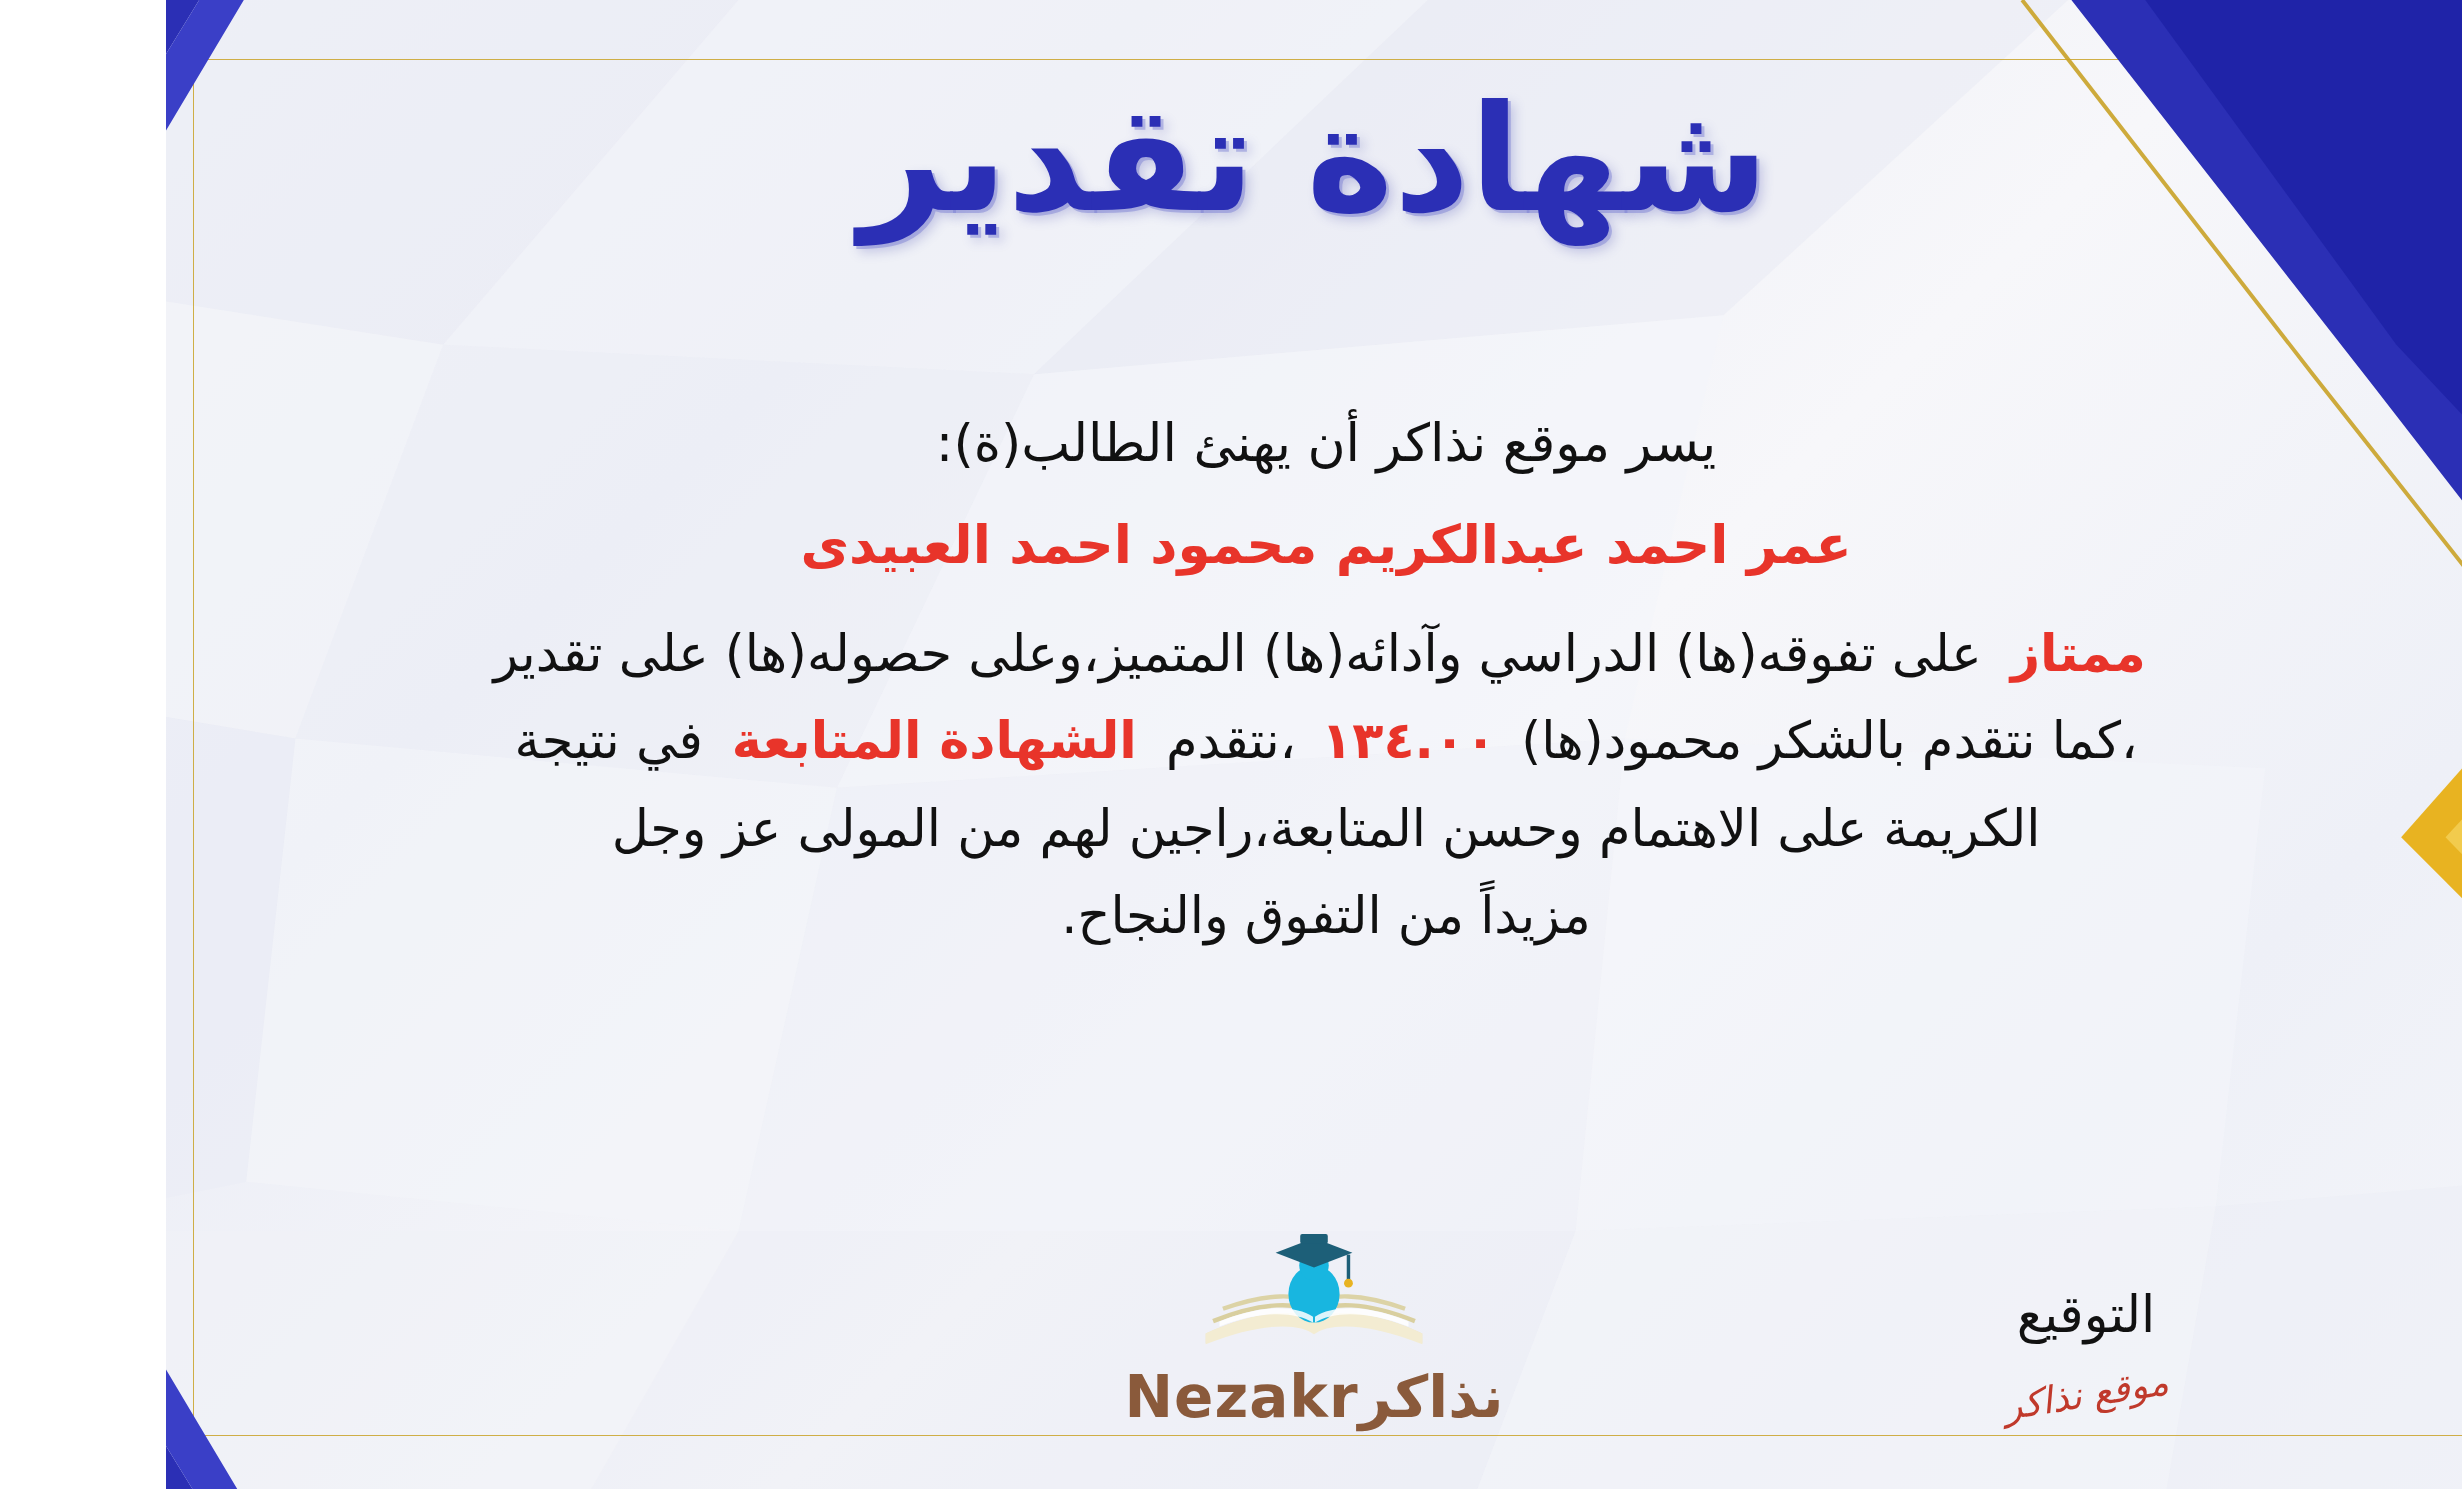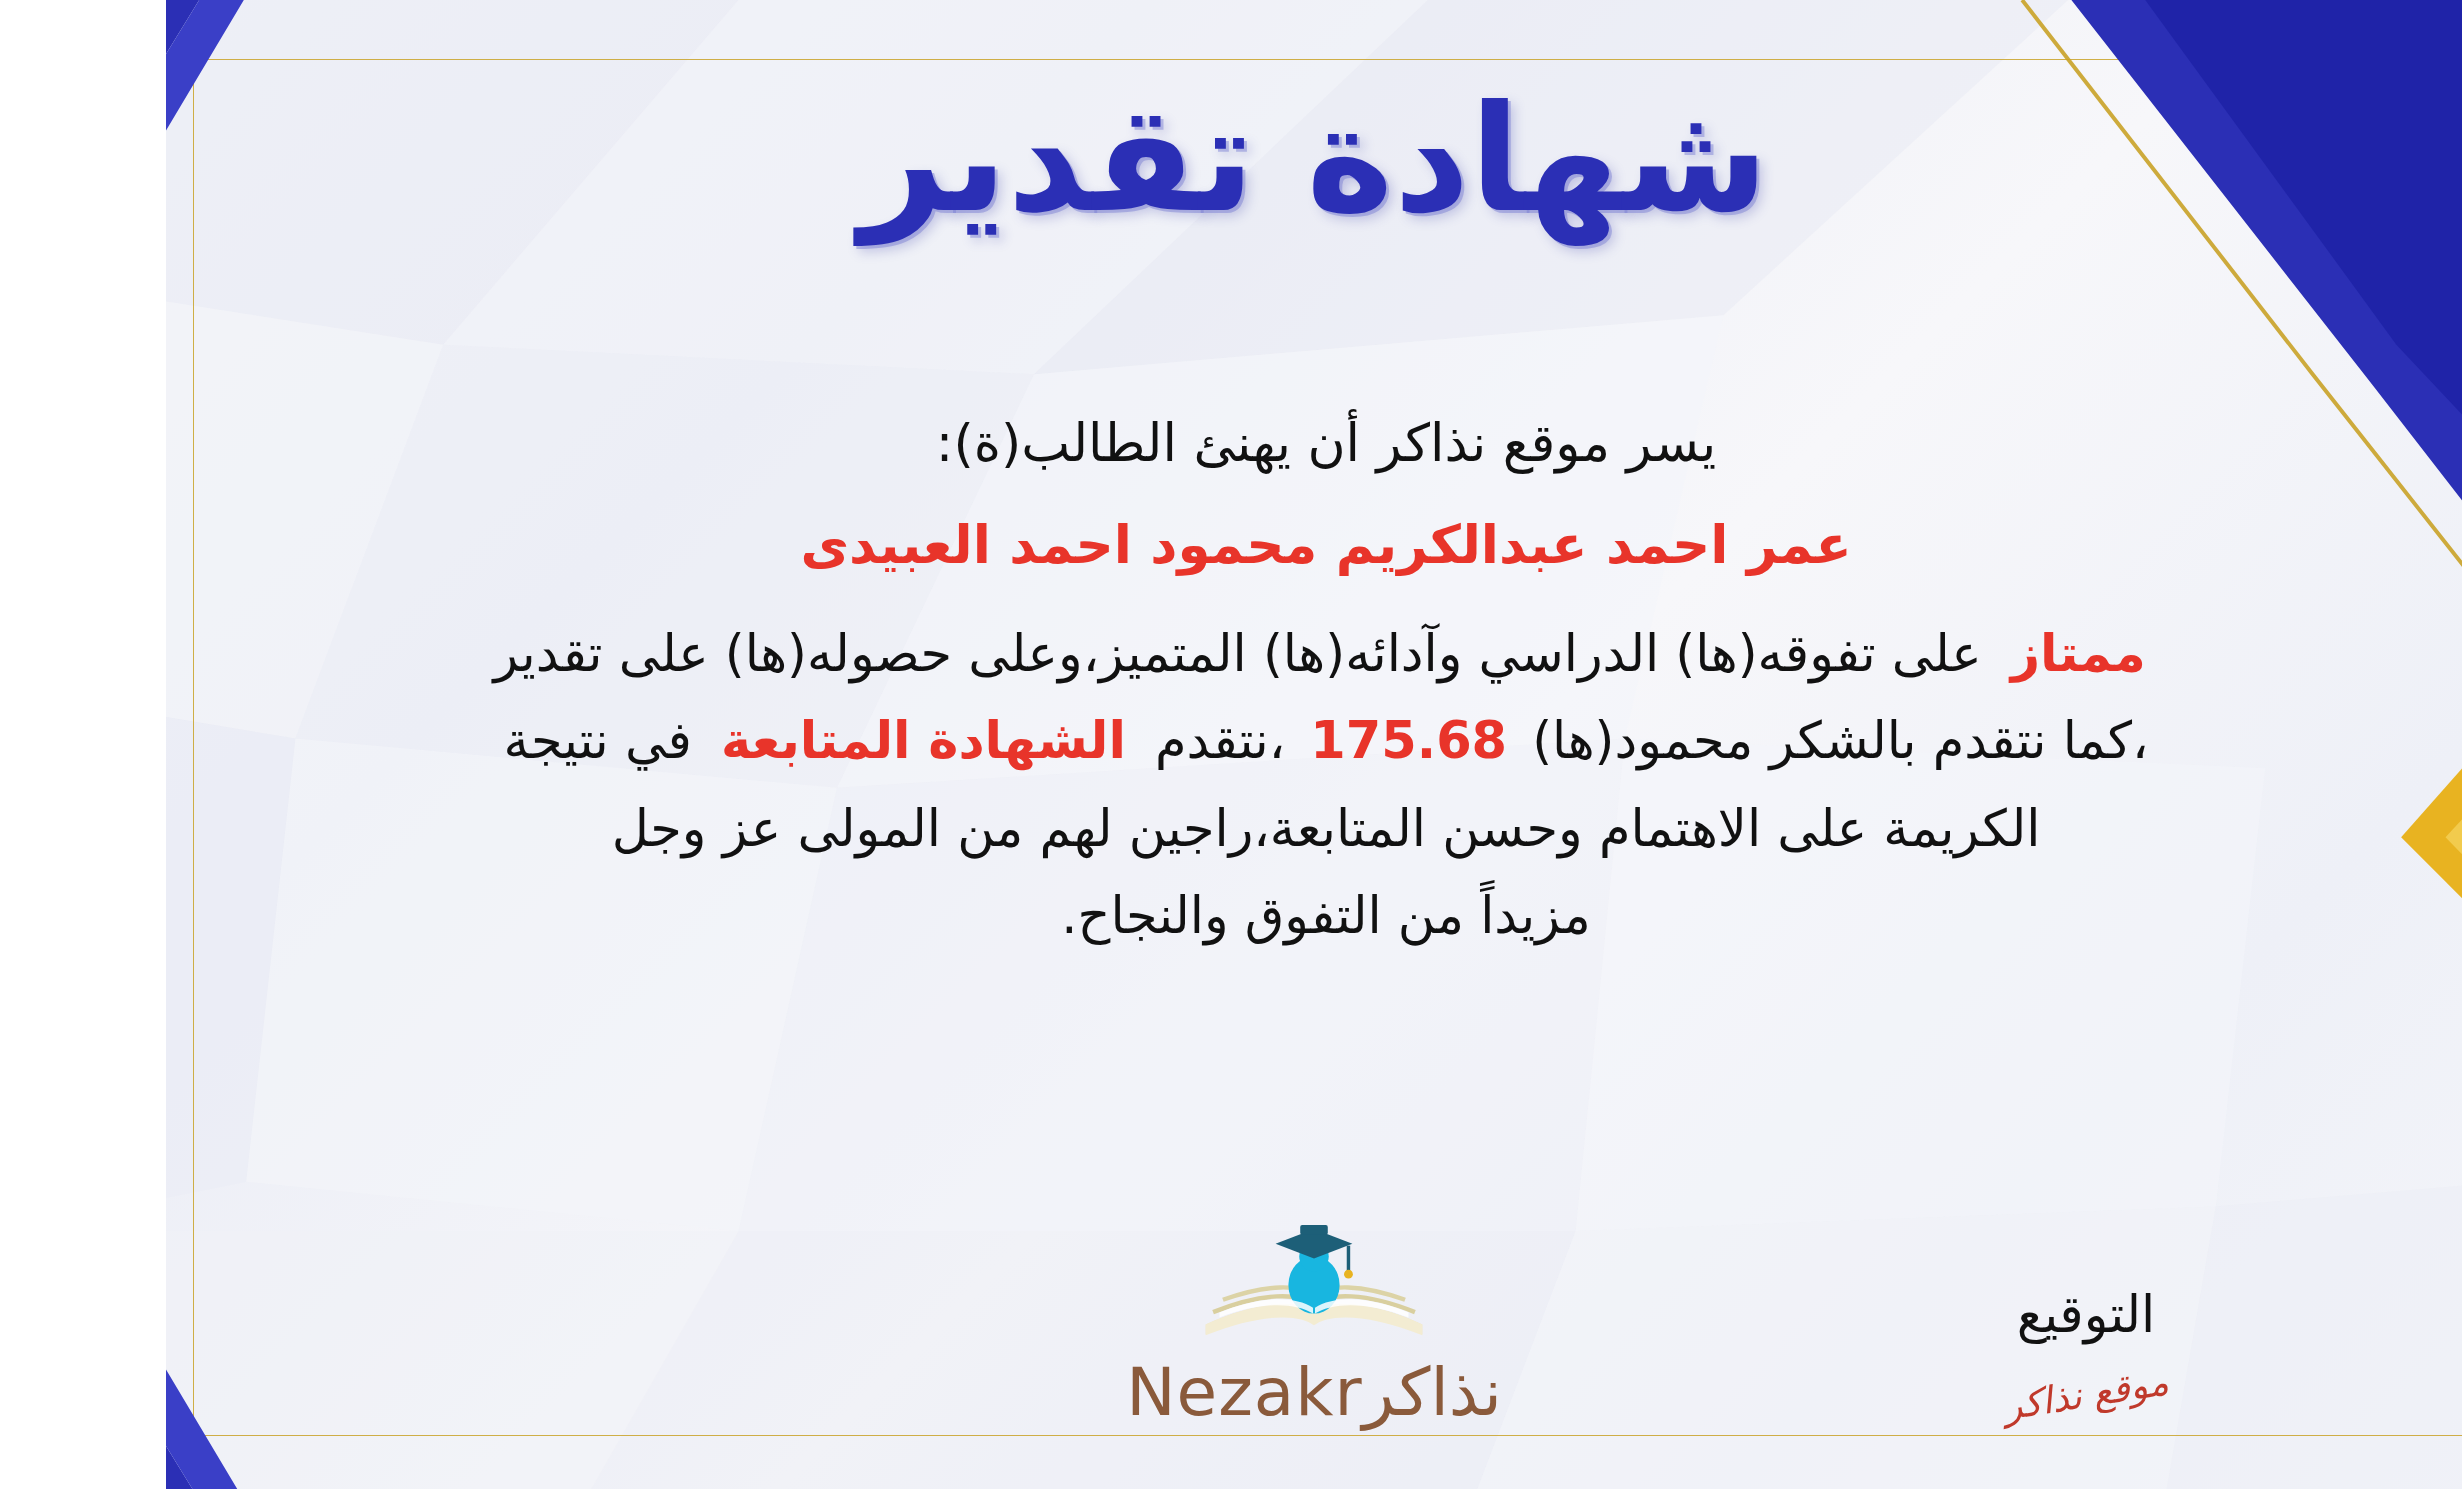--- a/index.html
+++ b/index.html
@@ -150,22 +150,22 @@
     position: absolute;
     left: 50%;
     transform: translateX(-50%);
     bottom: 59px;
     width: 394px;
     text-align: center;
   }
   .logo-mark { display: block; margin: 0 auto; }
   .logo-text {
     margin-top: -4.9px;
-    font-size: 66px;
-    font-weight: 400;
+    font-size: 58px;
+    font-weight: 700;
     color: #8a5a3b;
     letter-spacing: 1px;
   }
 </style>
 </head>
 <body>
 
 <div class="certificate">
 
   <svg class="facets" viewBox="0 0 5337 3025" preserveAspectRatio="none">
@@ -221,21 +221,21 @@
     <div class="student-name">عمر احمد عبدالكريم محمود احمد العبيدى</div>
 
     <div class="para-block">
       <div class="para">
         <span class="hl">ممتاز</span>
         <span>على تفوقه(ها) الدراسي وآدائه(ها) المتميز،وعلى حصوله(ها) على تقدير</span>
       </div>
 
       <div class="para">
         <span>،كما نتقدم بالشكر محمود(ها)</span>
-        <span class="hl-num">175.68</span>
+        <span class="hl-num">١٣٤.٠٠</span>
         <span>،نتقدم</span>
         <span class="hl">الشهادة المتابعة</span>
         <span>في نتيجة</span>
       </div>
 
       <div class="para">الكريمة على الاهتمام وحسن المتابعة،راجين لهم من المولى عز وجل</div>
       <div class="para">مزيداً من التفوق والنجاح.</div>
     </div>
   </div>
 

